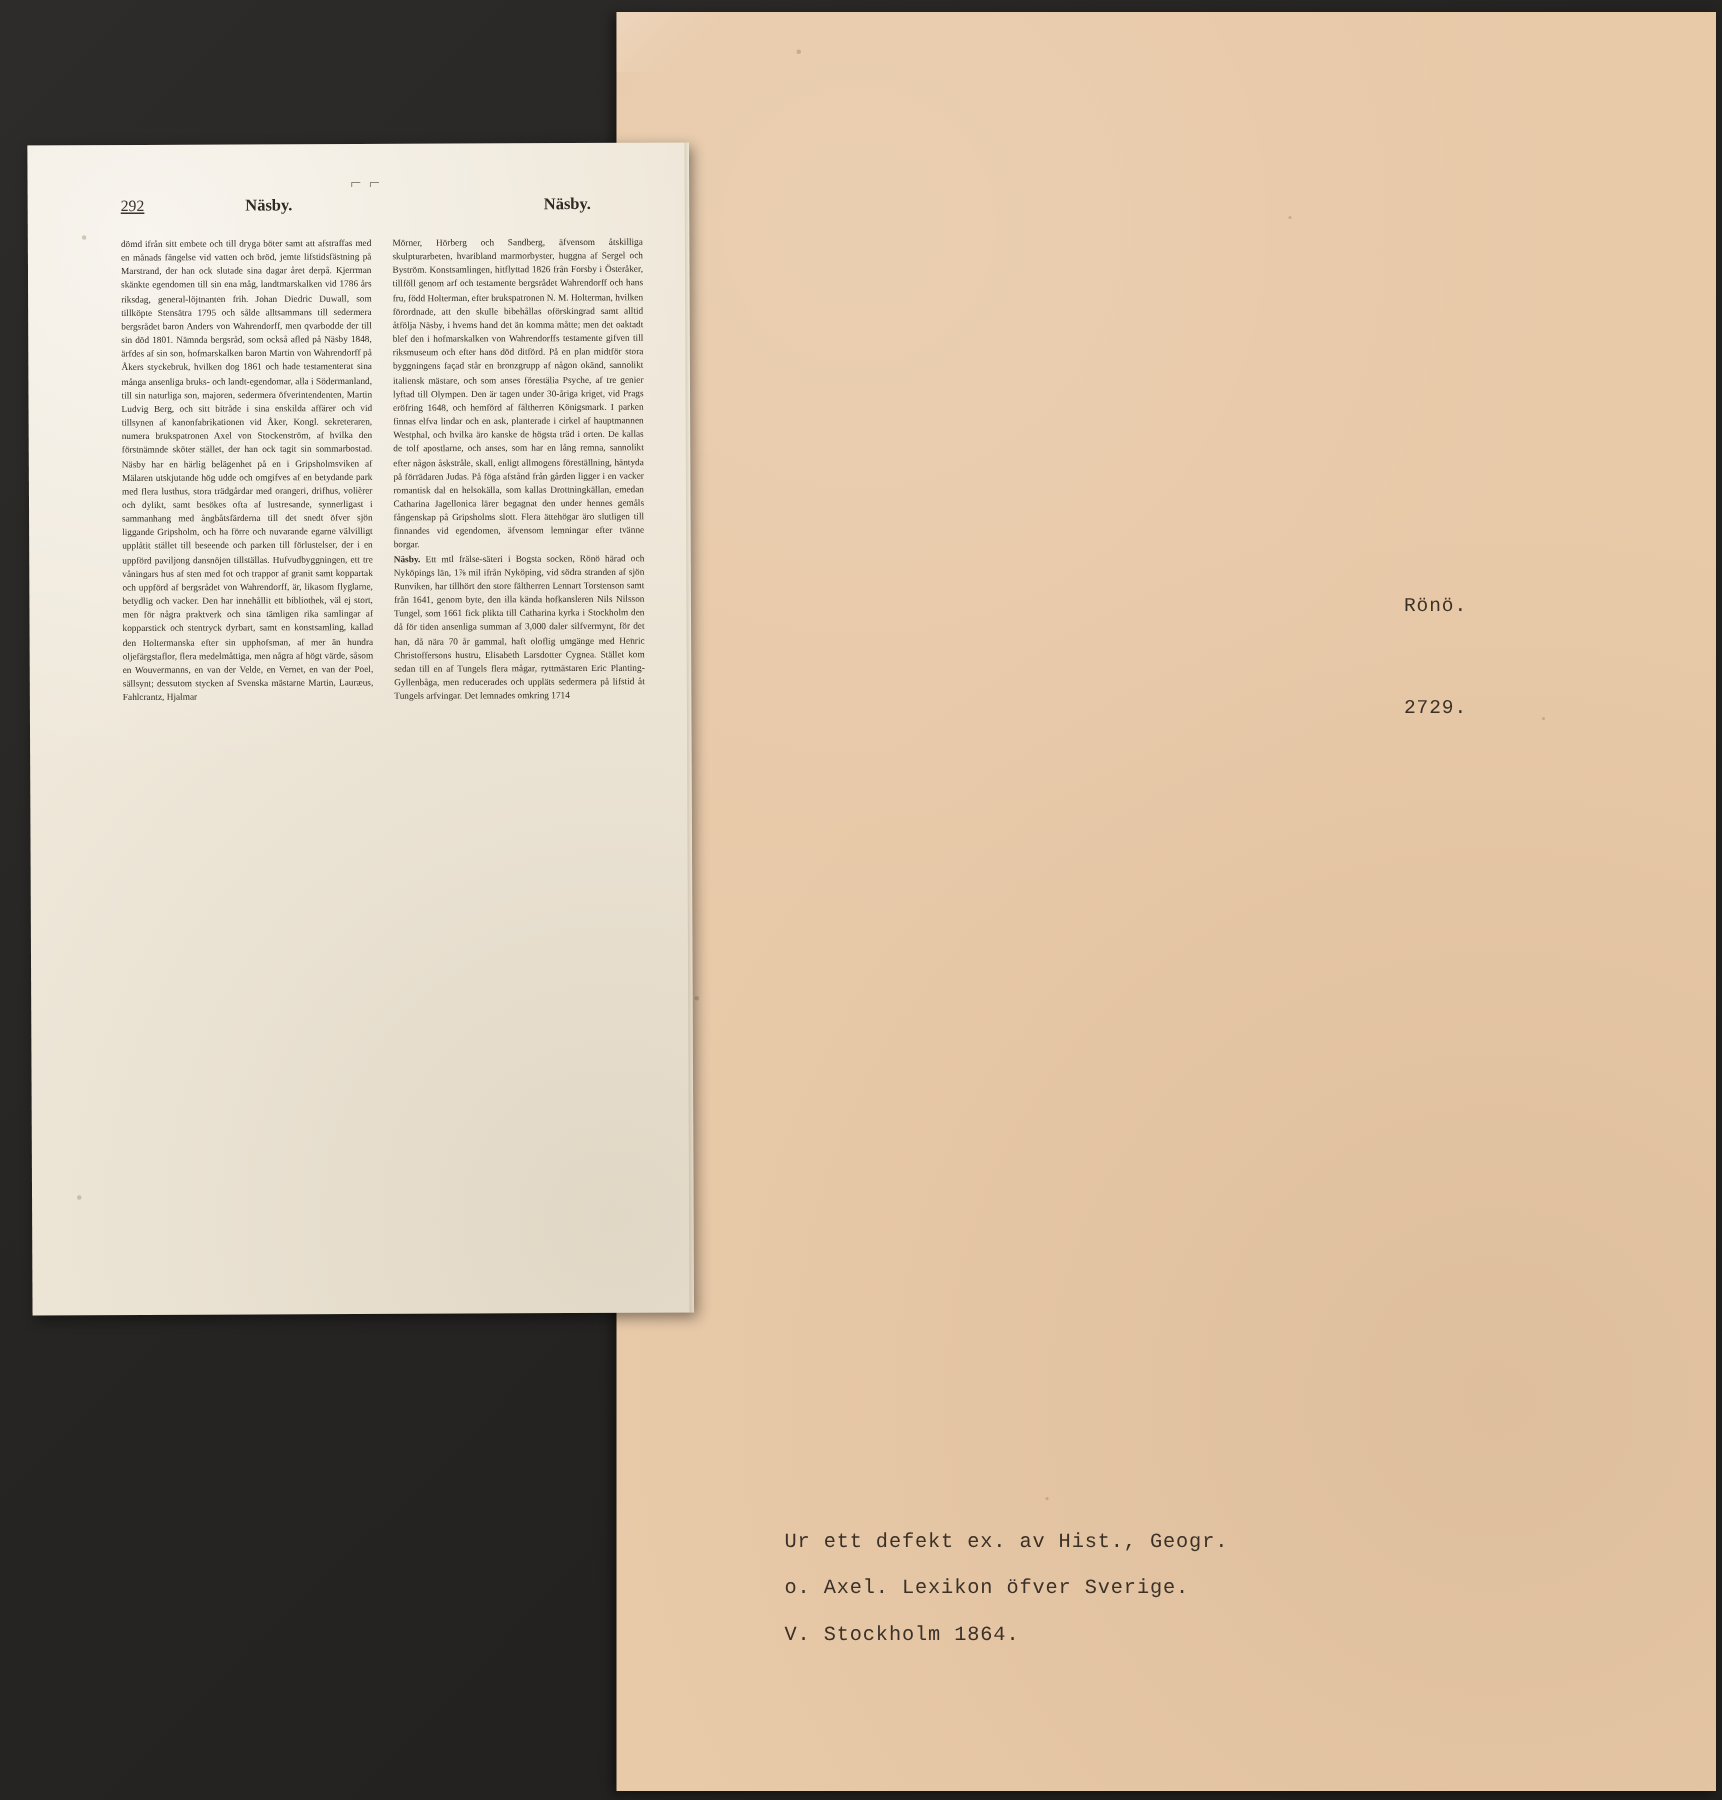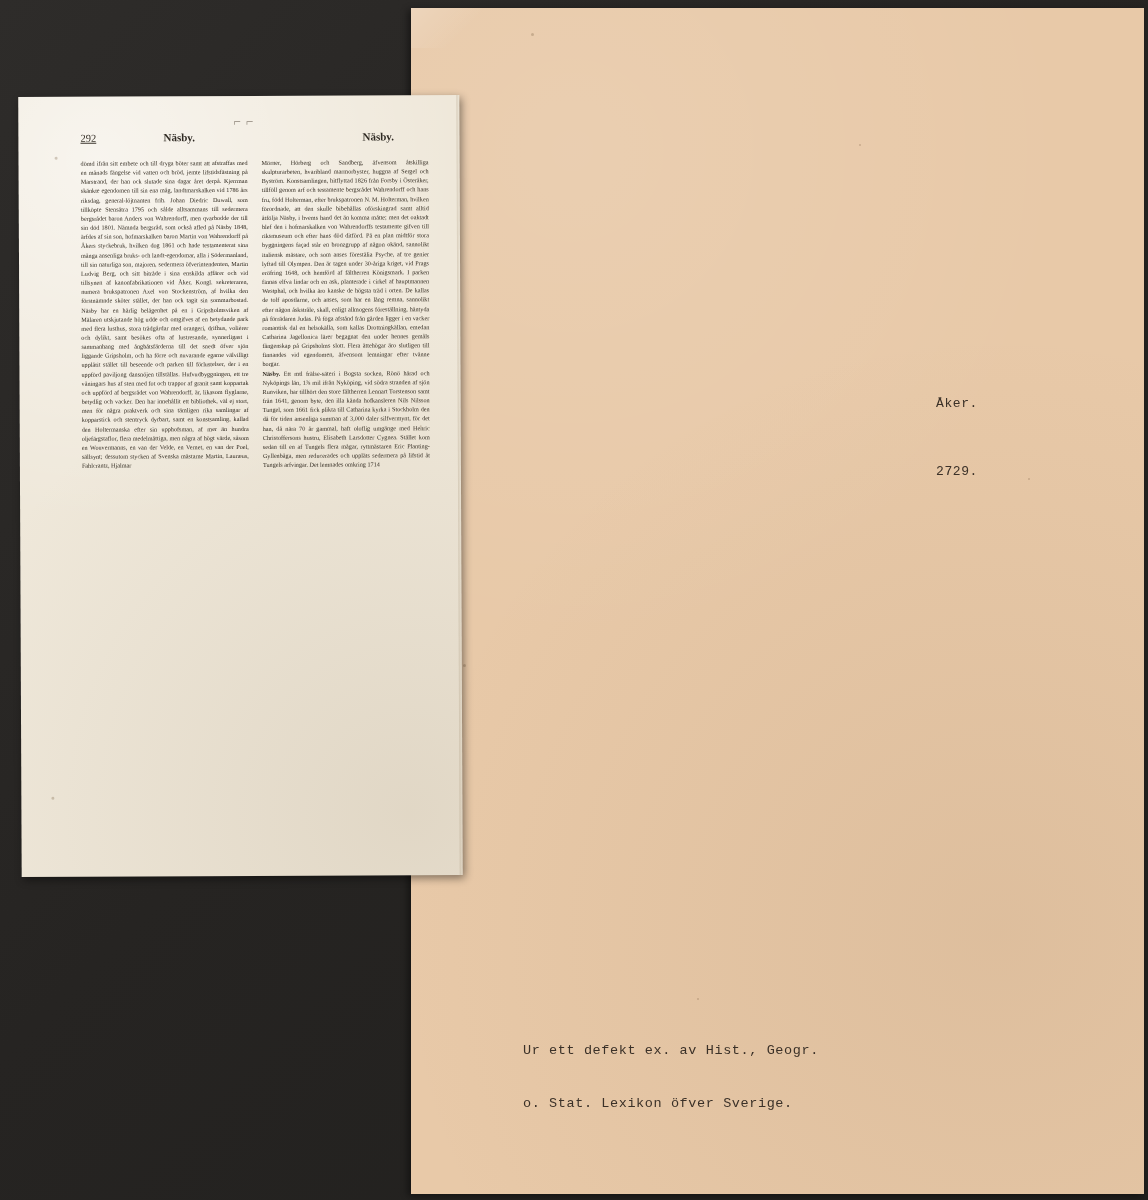--- a/index.html
+++ b/index.html
@@ -61,21 +61,21 @@
     top: 456px;
     font-size: 13px;
   }
   #note-block {
     left: 112px;
     top: 1005px;
     font-size: 13.5px;
     line-height: 31px;
     width: 560px;
   }
-  #note-block div { white-space: pre; margin-top: 22px; }
+  #note-block div { white-space: pre; }
 
   
   #book-page {
     position: absolute;
     left: 20px;
     top: 96px;
     width: 441px;
     height: 780px;
     background: #efe8da;
     background-image:
@@ -159,25 +159,26 @@
     background: rgba(120,95,65,0.30);
     pointer-events: none;
   }
 </style>
 </head>
 <body>
 
 <div id="backdrop"></div>
 
 <div id="backing-sheet">
-  <div class="typed" id="note-place">Åker.</div>
+  <div class="typed" id="note-place">Rönö.</div>
   <div class="typed" id="note-year">2729.</div>
   <div class="typed" id="note-block">
     <div>Ur ett defekt ex. av Hist., Geogr.</div>
-    <div>o. Stat. Lexikon öfver Sverige.</div>
+    <div>o. Axel. Lexikon öfver Sverige.</div>
+    <div>V. Stockholm 1864.</div>
   </div>
   <span class="speck" style="left:120px; top:25px; width:3px; height:3px;"></span>
   <span class="speck" style="left:448px; top:136px; width:2px; height:2px;"></span>
   <span class="speck" style="left:52px; top:656px; width:3px; height:3px;"></span>
   <span class="speck" style="left:286px; top:990px; width:2px; height:2px;"></span>
   <span class="speck" style="left:617px; top:470px; width:2px; height:2px;"></span>
 </div>
 
 <div id="book-page">
 

